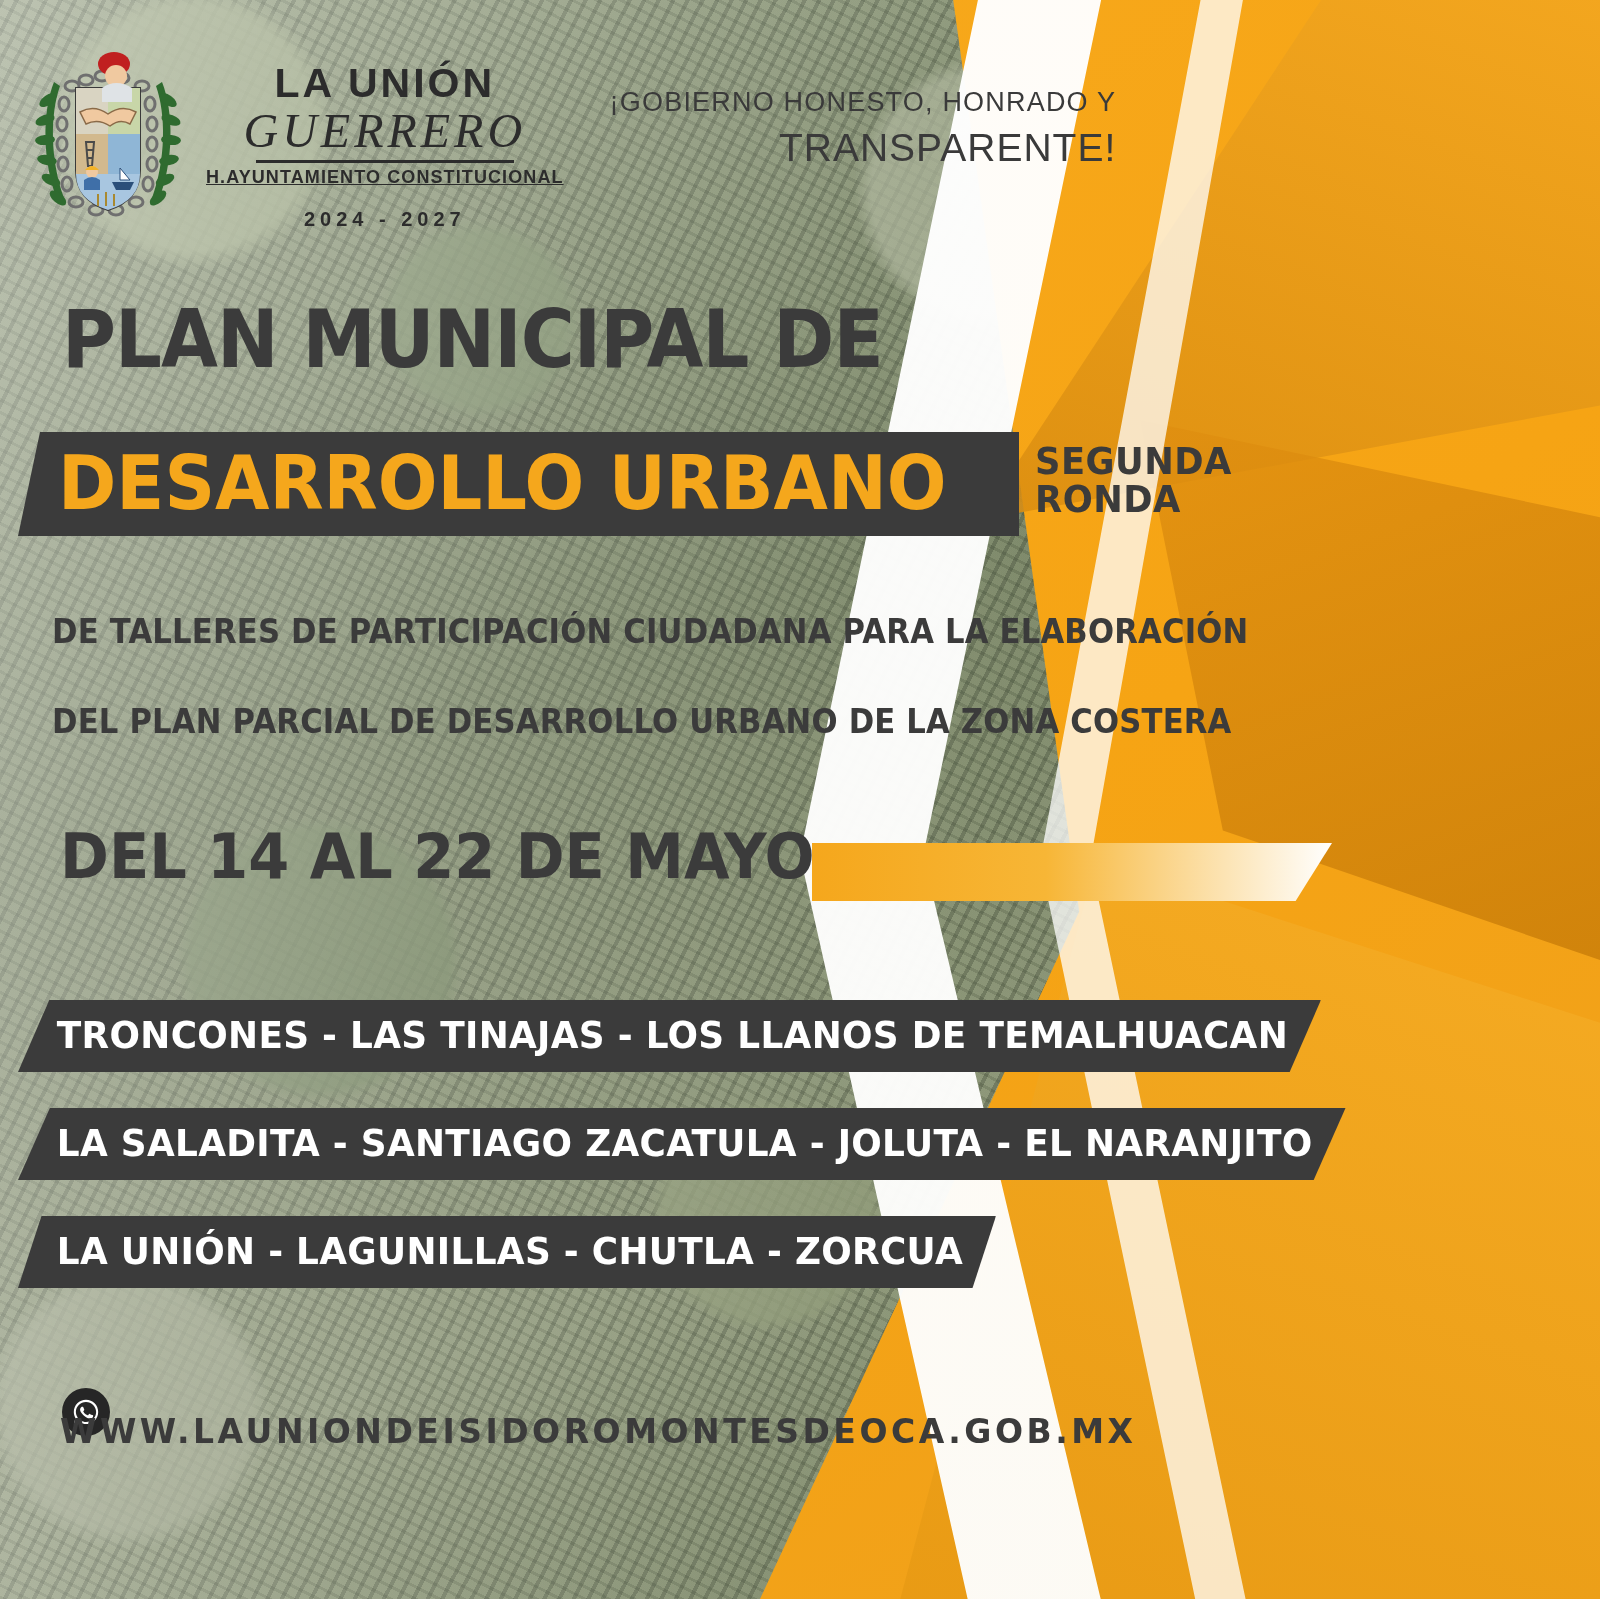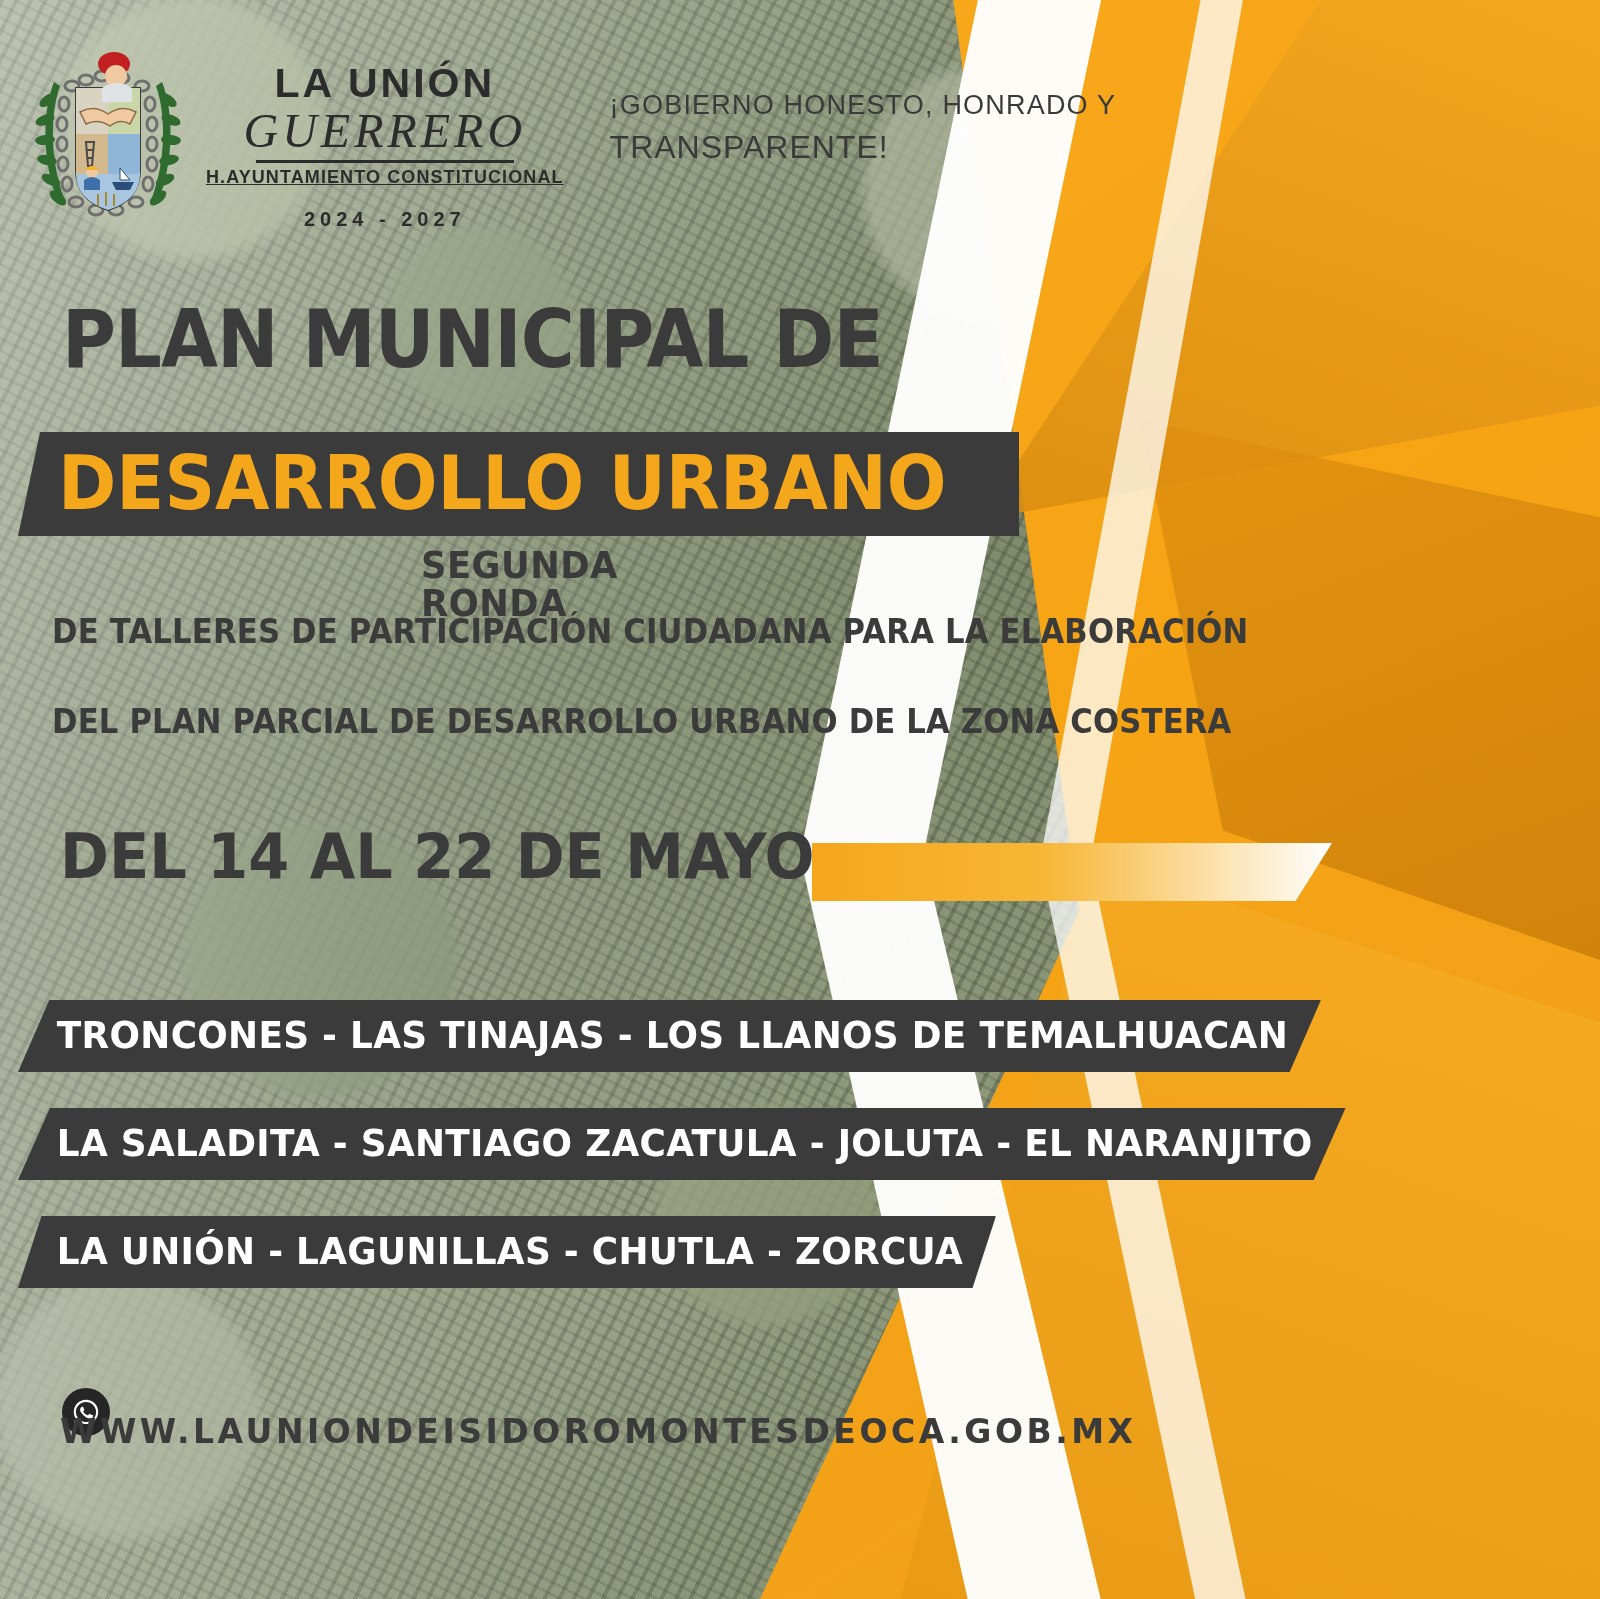--- a/index.html
+++ b/index.html
@@ -147,46 +147,46 @@
     flex-direction: column;
     justify-content: center;
     padding-bottom: 38px;
   }
   .slogan-1 {
     font-size: 27px;
     letter-spacing: 1.2px;
     color: #3a3a3a;
   }
   .slogan-2 {
-    font-size: 32px;
+    font-size: 39px;
     letter-spacing: 1px;
     color: #3a3a3a;
     margin-top: 8px;
+    text-align: right;
   }
 
   
   .title-1 {
     position: absolute;
     top: 300px; left: 62px;
     font-family: "DejaVu Sans", sans-serif;
     font-weight: bold;
     font-size: 80px;
     line-height: 1;
     letter-spacing: -1px;
     color: #3b3b3b;
     transform: scaleX(0.92);
     transform-origin: left center;
   }
 
   .title-2-wrap {
     position: absolute;
     top: 432px; left: 18px;
     display: flex;
-    align-items: center;
-    flex-direction: column;
+    align-items: flex-start;
   }
   .title-2-band {
     background: #3b3b3b;
     padding: 14px 26px 16px 40px;
     clip-path: polygon(2.2% 0%, 100% 0%, 100% 100%, 0% 100%);
   }
   .title-2-band span {
     font-family: "DejaVu Sans", sans-serif;
     font-weight: bold;
     font-size: 74px;

